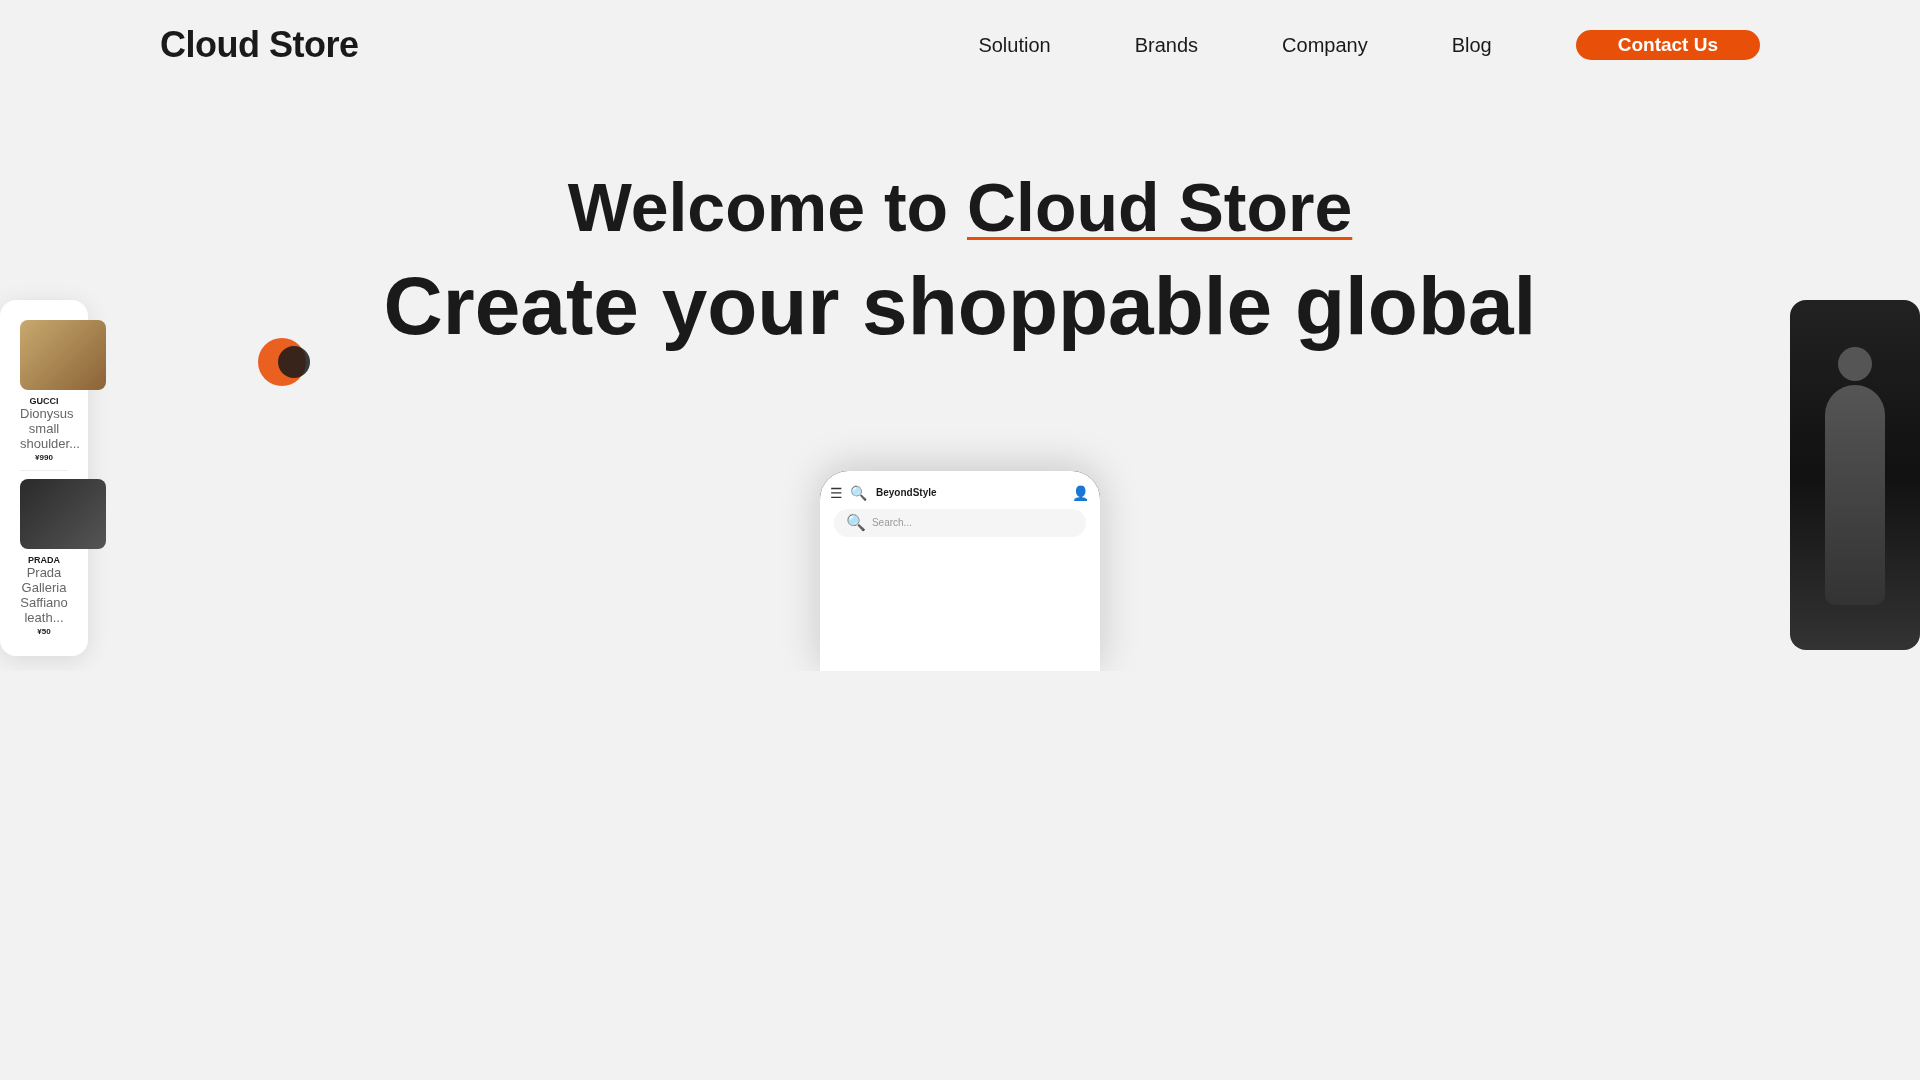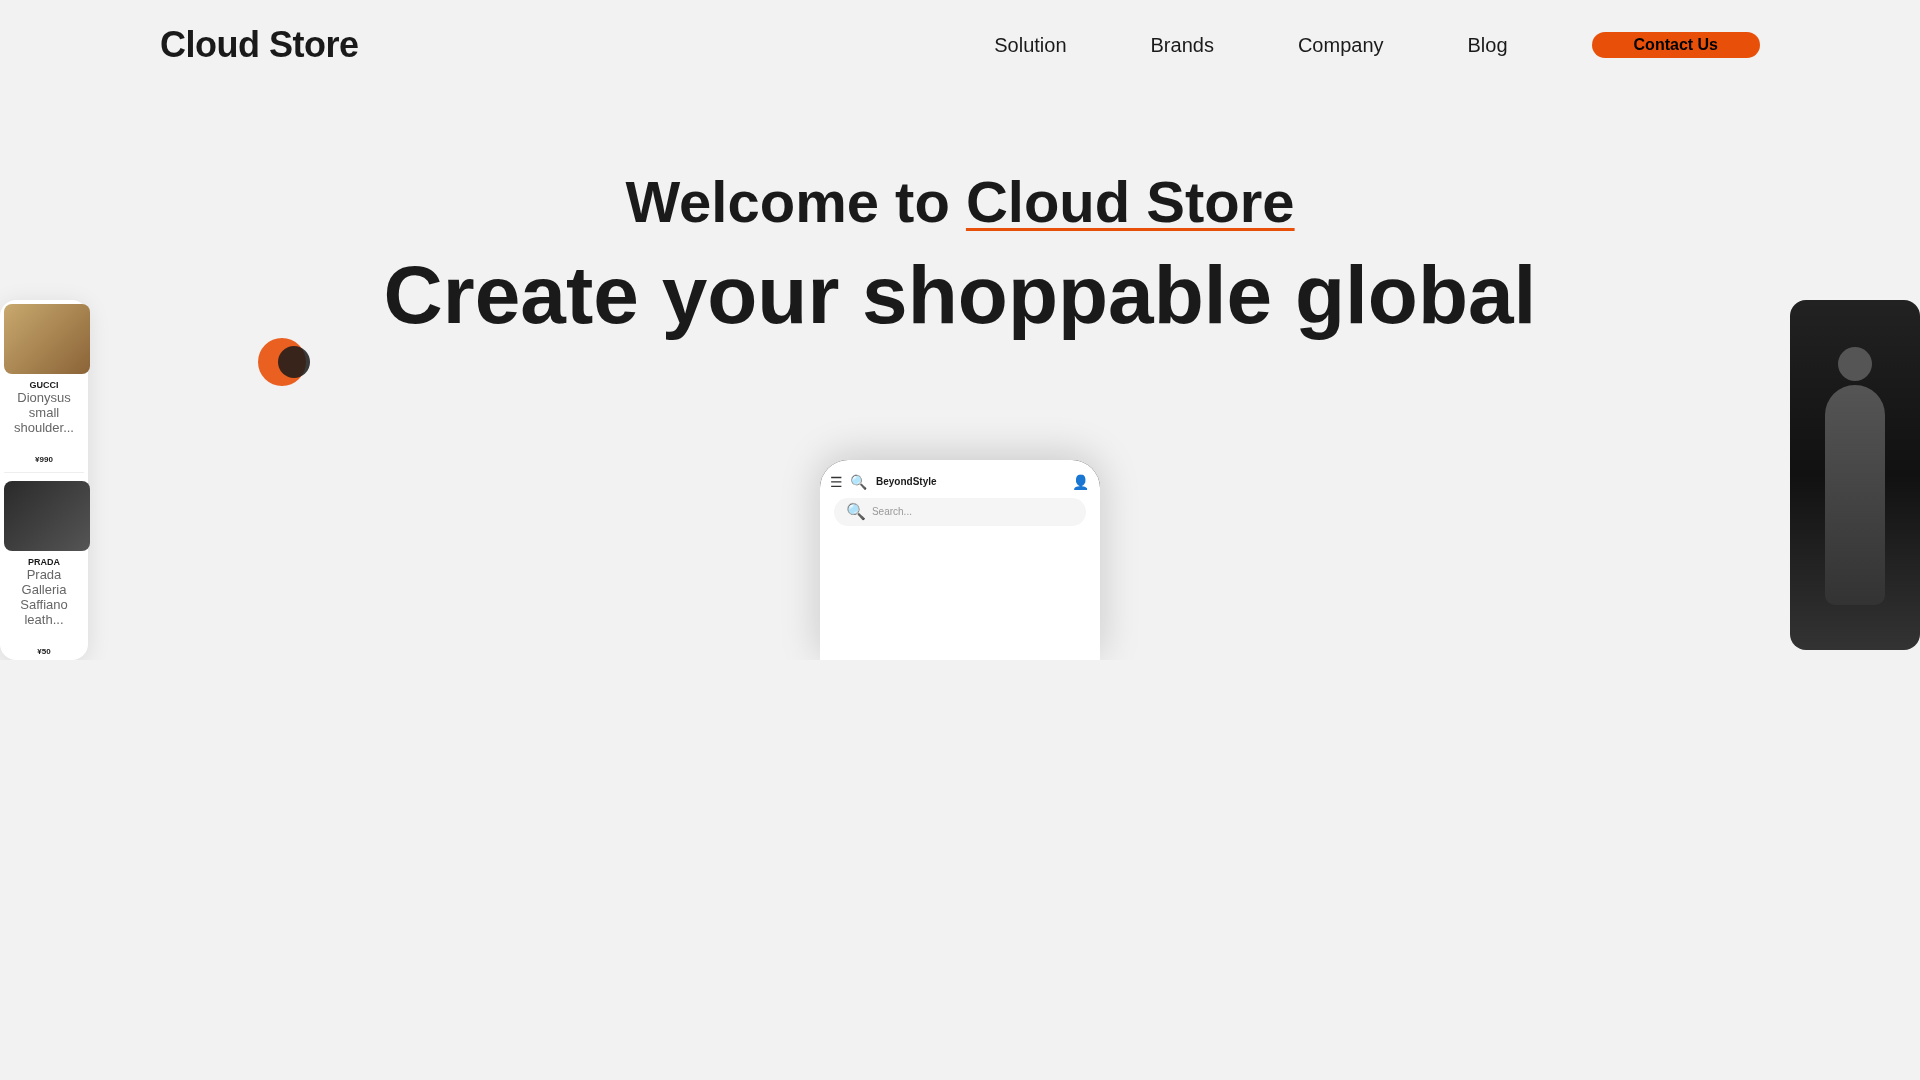--- a/index.html
+++ b/index.html
@@ -34,38 +34,38 @@
     }
     .nav-link {
       font-size: 20px;
       font-weight: 500;
       color: #1a1a1a;
       text-decoration: none;
       cursor: pointer;
     }
     .nav-cta {
       background: #e8500a;
-      color: #000000;
+      color: #ffffff;
       border: none;
       border-radius: 50px;
       padding: 4px 42px;
-      font-size: 16px;
+      font-size: 19px;
       font-weight: 600;
       cursor: pointer;
     }
 
     
     .hero {
       position: relative;
       text-align: center;
       padding: 80px 20px 0;
       overflow: hidden;
     }
     .hero-title {
-      font-size: 58px;
+      font-size: 68px;
       font-weight: 800;
       color: #1a1a1a;
       line-height: 1.1;
       position: relative;
       z-index: 2;
     }
     .hero-title .underline {
       text-decoration: underline;
       text-decoration-color: #e8500a;
       text-underline-offset: 6px;
@@ -106,21 +106,21 @@
     }
 
     
     .left-card {
       position: absolute;
       left: 0;
       top: 210px;
       width: 88px;
       background: #fff;
       border-radius: 16px;
-      padding: 4px;
+      padding: 20px;
       box-shadow: 0 4px 24px rgba(0,0,0,0.10);
       z-index: 5;
     }
     .product-img-placeholder {
       width: 86px;
       height: 70px;
       background: linear-gradient(135deg, #c8a96e 0%, #8b6337 100%);
       border-radius: 8px;
       margin-bottom: 6px;
     }
@@ -137,21 +137,21 @@
       font-weight: 600;
     }
     .product-sublabel {
       font-size: 13px;
       color: #666;
     }
     .product-price {
       font-size: 8px;
       color: #1a1a1a;
       font-weight: 600;
-      margin-top: 20px;
+      margin-top: 2px;
     }
     .card-divider { height: 1px; background: #eee; margin: 8px 0; }
 
     
     .right-card {
       position: absolute;
       right: 0;
       top: 210px;
       width: 130px;
       height: 350px;

